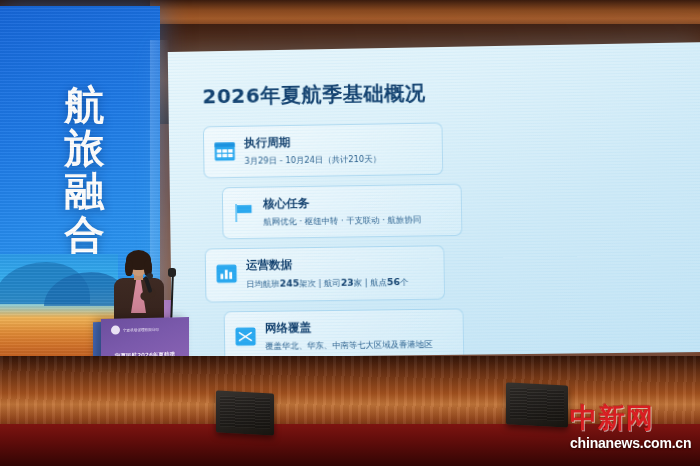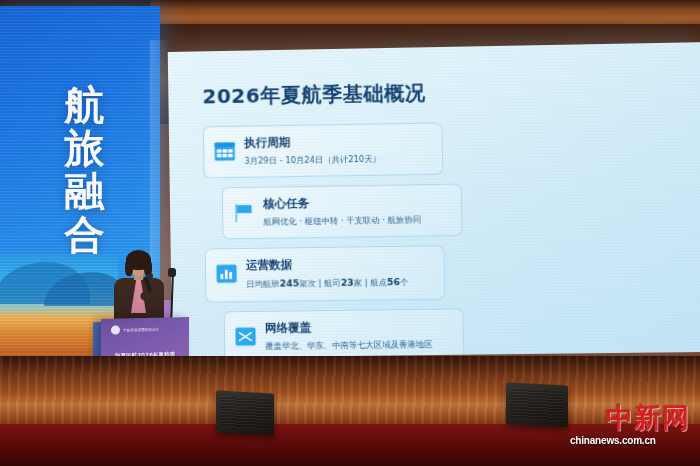--- a/index.html
+++ b/index.html
@@ -224,26 +224,26 @@
     position:absolute;left:4px;top:5px;right:4px;bottom:6px;
     background:repeating-linear-gradient(0deg,rgba(255,255,255,.035) 0 1px,rgba(0,0,0,.2) 1px 3px);
   }
 
   
   .watermark{position:absolute;left:570px;top:404px;width:120px;height:52px;}
   .wm-cn{
     font-size:27px;font-weight:700;color:#d81e22;letter-spacing:1px;line-height:1;
     text-shadow:1px 1px 0 rgba(255,255,255,.55),-1px -1px 0 rgba(150,0,0,.35);
     font-family:"DejaVu Sans","Liberation Sans",sans-serif;
-    text-align:right;
   }
   .wm-url{
-    margin-top:4px;font-size:10px;font-weight:700;color:#fff;letter-spacing:-.2px;
+    margin-top:4px;font-size:14px;font-weight:700;color:#fff;letter-spacing:-.2px;
     text-shadow:0 1px 2px rgba(0,0,0,.6);
     font-family:"Liberation Sans",sans-serif;
+    text-align:center;
   }
 
   .glow{
     position:absolute;left:150px;top:40px;width:20px;height:330px;
     background:linear-gradient(90deg,rgba(255,255,255,.18),rgba(255,255,255,0));
     pointer-events:none;
   }
 </style>
 </head>
 <body>

